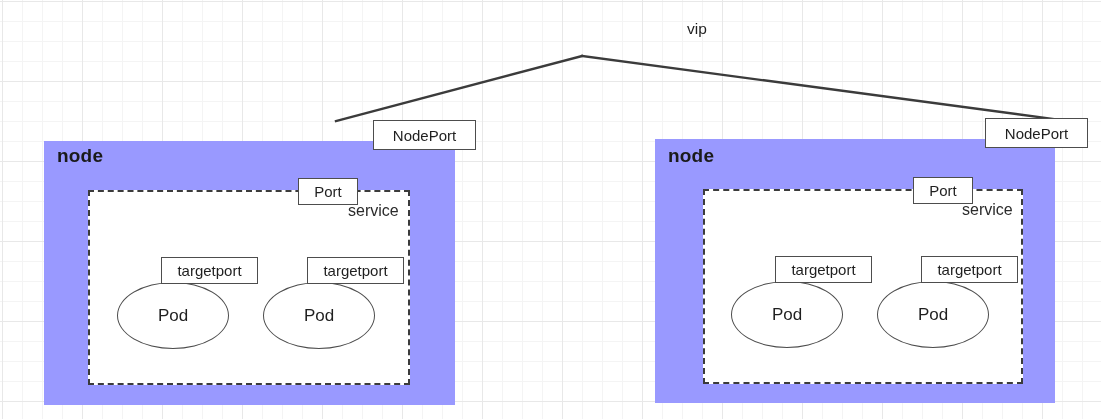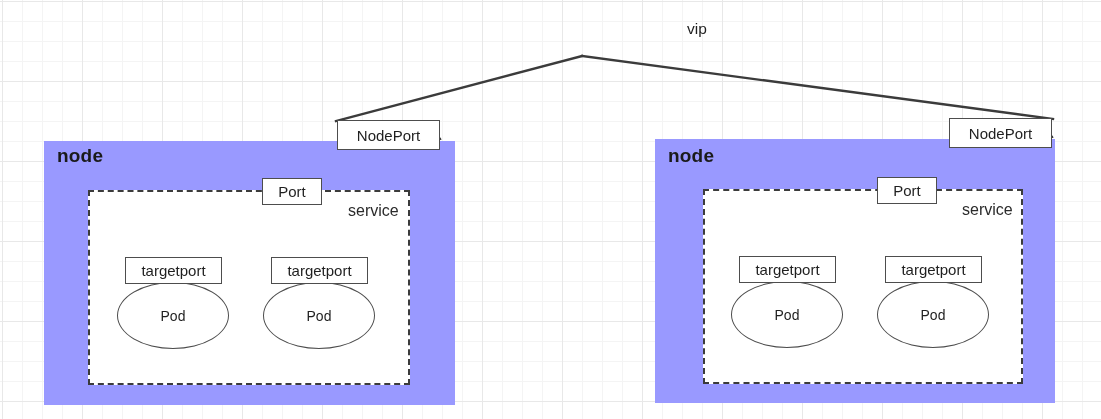--- a/index.html
+++ b/index.html
@@ -59,20 +59,21 @@
     background: #ffffff;
     border: 1.6px solid #4d4d4d;
     box-sizing: border-box;
     display: flex;
     align-items: center;
     justify-content: center;
     font-size: 15px;
     color: #1f1f1f;
     white-space: nowrap;
     z-index: 6;
+    margin-left: 36px;
   }
   .lb-box {
     position: absolute;
     background: #ccccff;
     border: 2px solid #3b3b3b;
     box-sizing: border-box;
     display: flex;
     align-items: center;
     justify-content: center;
     font-size: 15px;
@@ -88,21 +89,21 @@
   }
   .pod {
     position: absolute;
     background: #ffffff;
     border: 1.8px solid #4d4d4d;
     border-radius: 50%;
     box-sizing: border-box;
     display: flex;
     align-items: center;
     justify-content: center;
-    font-size: 14px;
+    font-size: 17px;
     color: #1f1f1f;
     z-index: 4;
   }
   .targetport {
     z-index: 7;
   }
 </style>
 </head>
 <body>
 

